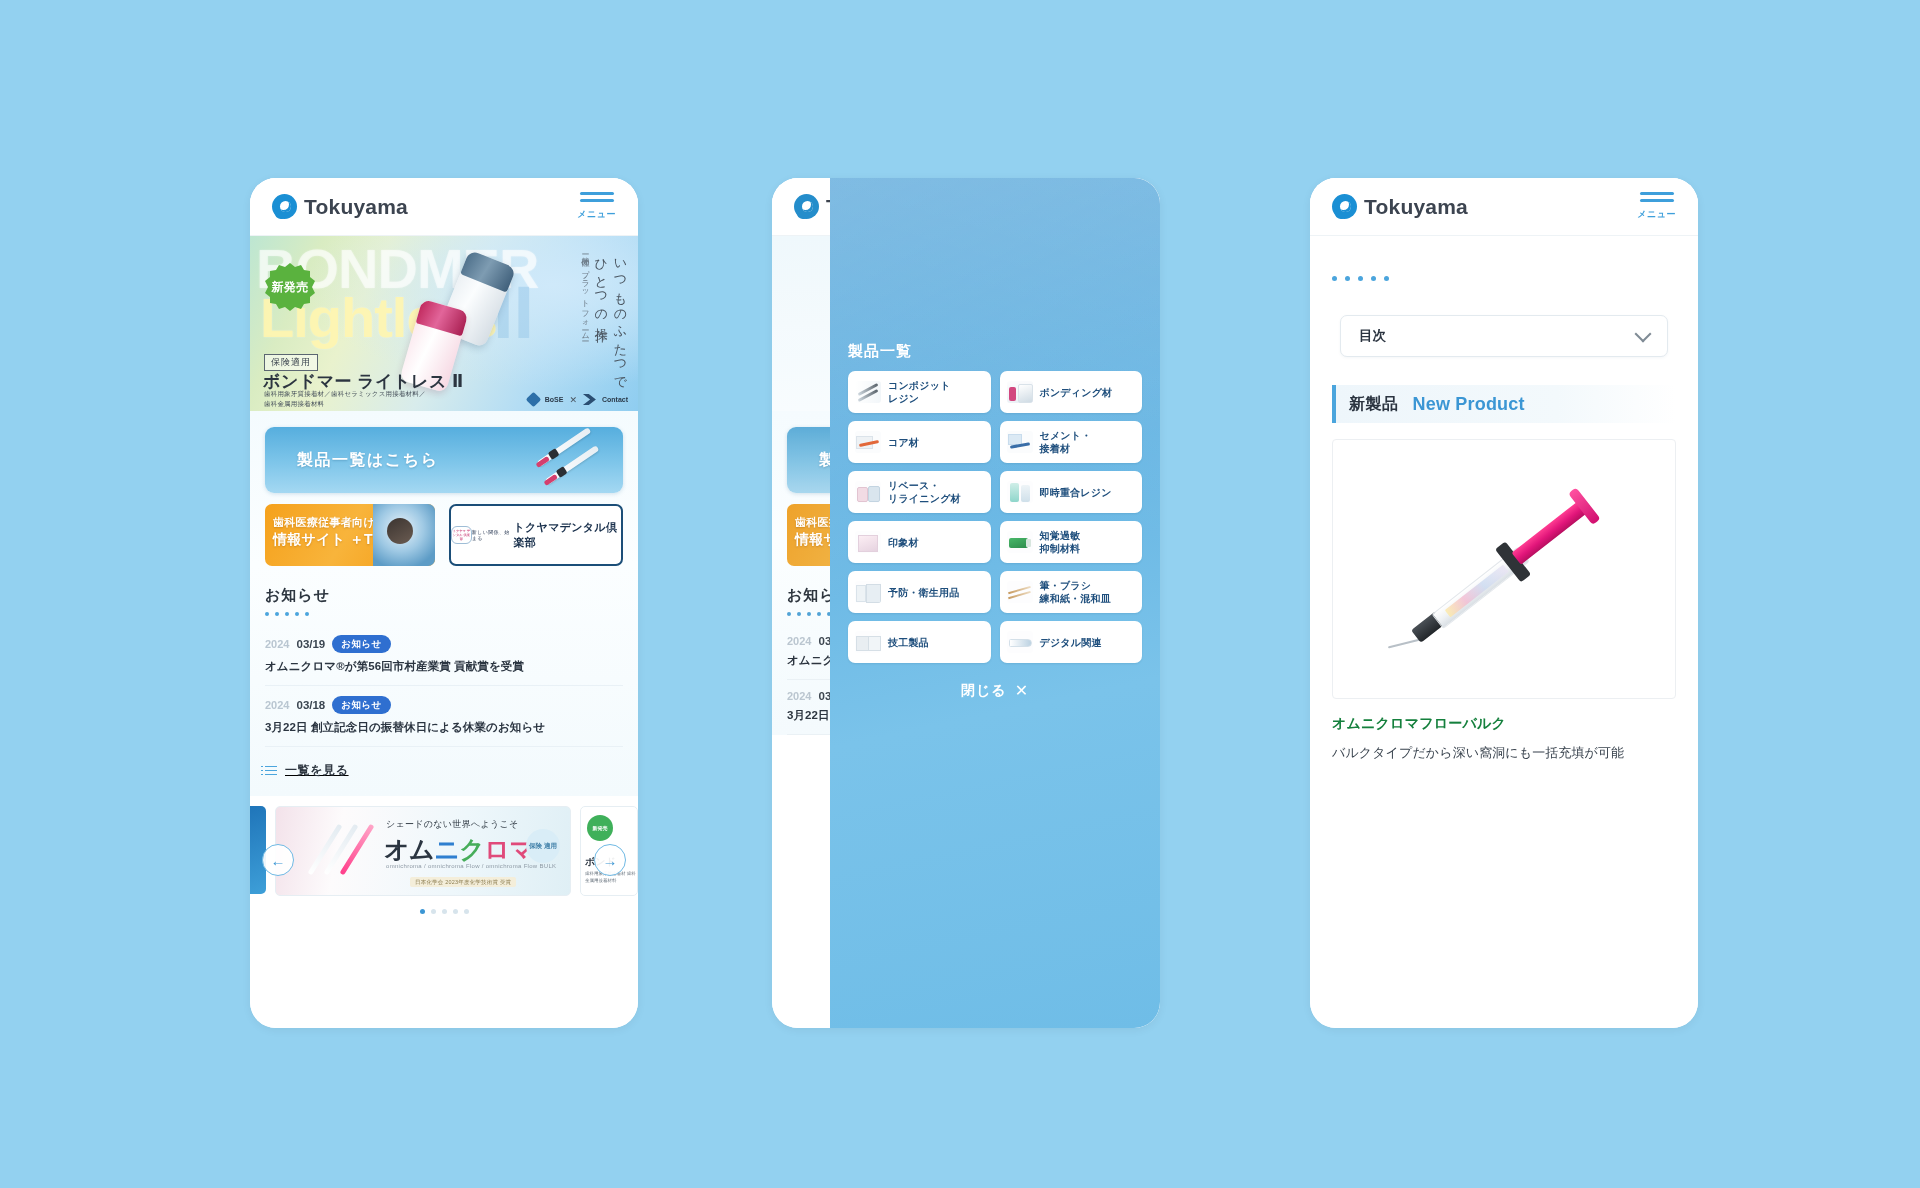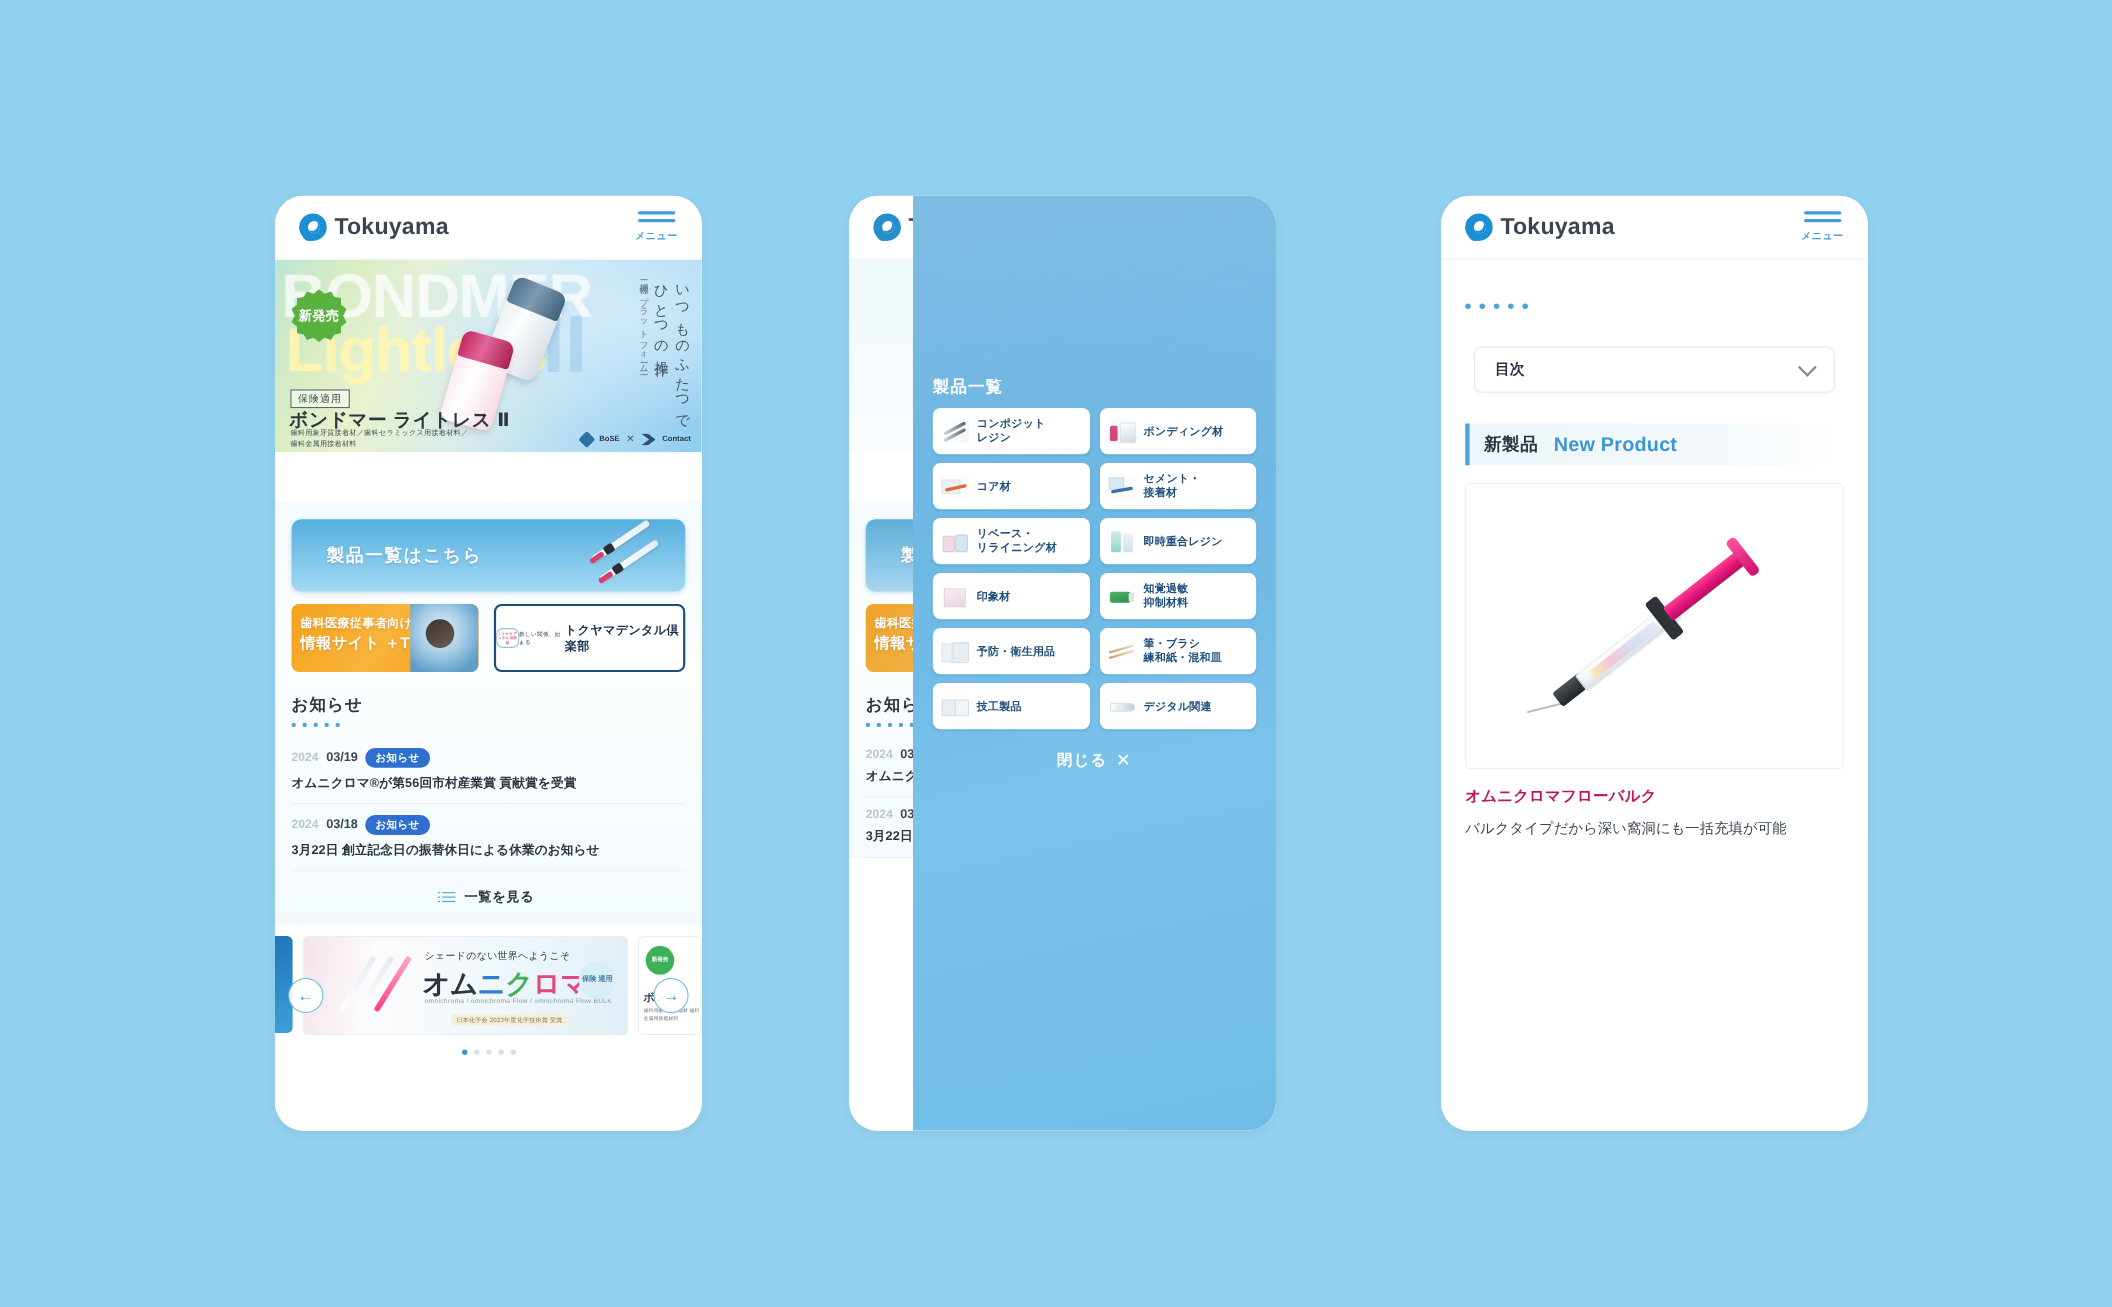--- a/index.html
+++ b/index.html
@@ -133,21 +133,21 @@
     position:absolute;right:10px;bottom:6px;z-index:4;
     display:flex;align-items:center;gap:6px;font-size:7px;color:#2b3a4a;font-weight:bold;
   }
   .hero-logos .dia{width:11px;height:11px;background:#2d6fa8;transform:rotate(45deg);border-radius:2px;}
   .hero-logos .x{font-size:9px;color:#4a5560;}
   .hero-logos .cc{width:13px;height:11px;background:#2b4e72;
       clip-path:polygon(0 0,55% 50%,0 100%,45% 100%,100% 50%,45% 0);}
 
   
   .site-body{background:linear-gradient(180deg,#f4fbfe 0%,#fbfeff 40%,#f3fafd 100%);
-             padding:16px 15px 0;box-sizing:border-box;margin-top:45px;}
+             padding:16px 15px 0;box-sizing:border-box;}
 
   .cta-banner{
     position:relative;height:66px;border-radius:9px;overflow:hidden;
     background:linear-gradient(180deg,#56aede 0%,#7fc6ea 55%,#a4d8f2 100%);
     display:flex;align-items:center;padding-left:32px;box-sizing:border-box;
     box-shadow:0 1px 4px rgba(40,110,160,.2);cursor:pointer;
   }
   .cta-banner .txt{color:#fff;font-size:16px;font-weight:bold;letter-spacing:1.5px;
                    text-shadow:0 1px 2px rgba(30,90,130,.3);}
   .cta-syringes{position:absolute;right:16px;top:9px;width:82px;height:48px;}
@@ -194,22 +194,22 @@
   .dots i{width:4px;height:4px;border-radius:50%;background:#4ba5dd;display:block;}
   .news-list{margin-top:9px;}
   .news-item{padding:10px 0 11px;border-bottom:1px solid #e9f1f6;cursor:pointer;}
   .news-meta{display:flex;align-items:center;gap:7px;}
   .news-year{font-size:11px;color:#b9c6d1;font-weight:bold;}
   .news-date{font-size:11.5px;color:#3b4651;font-weight:bold;}
   .news-tag{background:#2f6fd0;color:#fff;font-size:9.5px;font-weight:bold;
             border-radius:11px;padding:2.5px 9px;letter-spacing:.4px;}
   .news-title{margin-top:6px;font-size:11.5px;color:#2b3541;font-weight:bold;letter-spacing:.1px;}
 
-  .view-all{display:flex;align-items:center;justify-content:center;gap:8px;
-            padding:15px 0 17px;cursor:pointer;}
+  .view-all{display:flex;align-items:center;gap:8px;
+            padding:15px 0 17px;cursor:pointer;text-decoration:underline;}
   .list-icon{display:flex;flex-direction:column;gap:2.5px;}
   .list-icon i{display:block;width:12px;height:1.6px;background:#4ba5dd;position:relative;}
   .list-icon i::before{content:"";position:absolute;left:-4px;top:0;width:2px;height:1.6px;background:#4ba5dd;}
   .view-all span{font-size:12px;color:#2d3640;font-weight:bold;letter-spacing:.6px;}
 
   
   .carousel{position:relative;height:120px;margin-top:4px;background:#fff;overflow:hidden;}
   .car-track{position:absolute;left:-36px;top:6px;display:flex;gap:9px;align-items:flex-start;}
   .car-slide{width:52px;height:88px;border-radius:5px;overflow:hidden;flex:none;
              background:linear-gradient(160deg,#1b6fb5,#3e9fd8);position:relative;}
@@ -370,21 +370,21 @@
         background:linear-gradient(90deg,#fde9a0,#f3b7cf 30%,#c9d9f0 62%,#e9e3f3);opacity:.75;border-radius:1px;}
   .syr-plunger{position:absolute;left:131px;top:14px;width:86px;height:15px;border-radius:2px;
         background:linear-gradient(180deg,#ff3d92,#e1157a 55%,#b80f60);}
   .syr-flange{position:absolute;left:212px;top:2px;width:10px;height:40px;border-radius:4px;
         background:linear-gradient(180deg,#ff51a0,#d10f6f);}
   .syr-collar{position:absolute;left:120px;top:1px;width:13px;height:42px;border-radius:3px;background:#2f3337;}
   .syr-tip{position:absolute;left:4px;top:13px;width:30px;height:16px;border-radius:3px 1px 1px 3px;
         background:linear-gradient(180deg,#4a5056,#22262a);}
   .syr-needle{position:absolute;left:-26px;top:18px;width:32px;height:2px;background:#b8c0c7;
         transform:rotate(24deg);border-radius:1px;}
-  .np-name{margin-top:16px;font-size:14px;font-weight:bold;color:#be185d;letter-spacing:.2px;}
+  .np-name{margin-top:16px;font-size:14px;font-weight:bold;color:#15803d;letter-spacing:.2px;}
   .np-desc{margin-top:9px;font-size:13px;color:#39434e;line-height:1.65;letter-spacing:.1px;}
 </style>
 </head>
 <body>
 
 <div class="stage">
 
   <div class="phone" id="phone1">
     <div class="screen">
 

